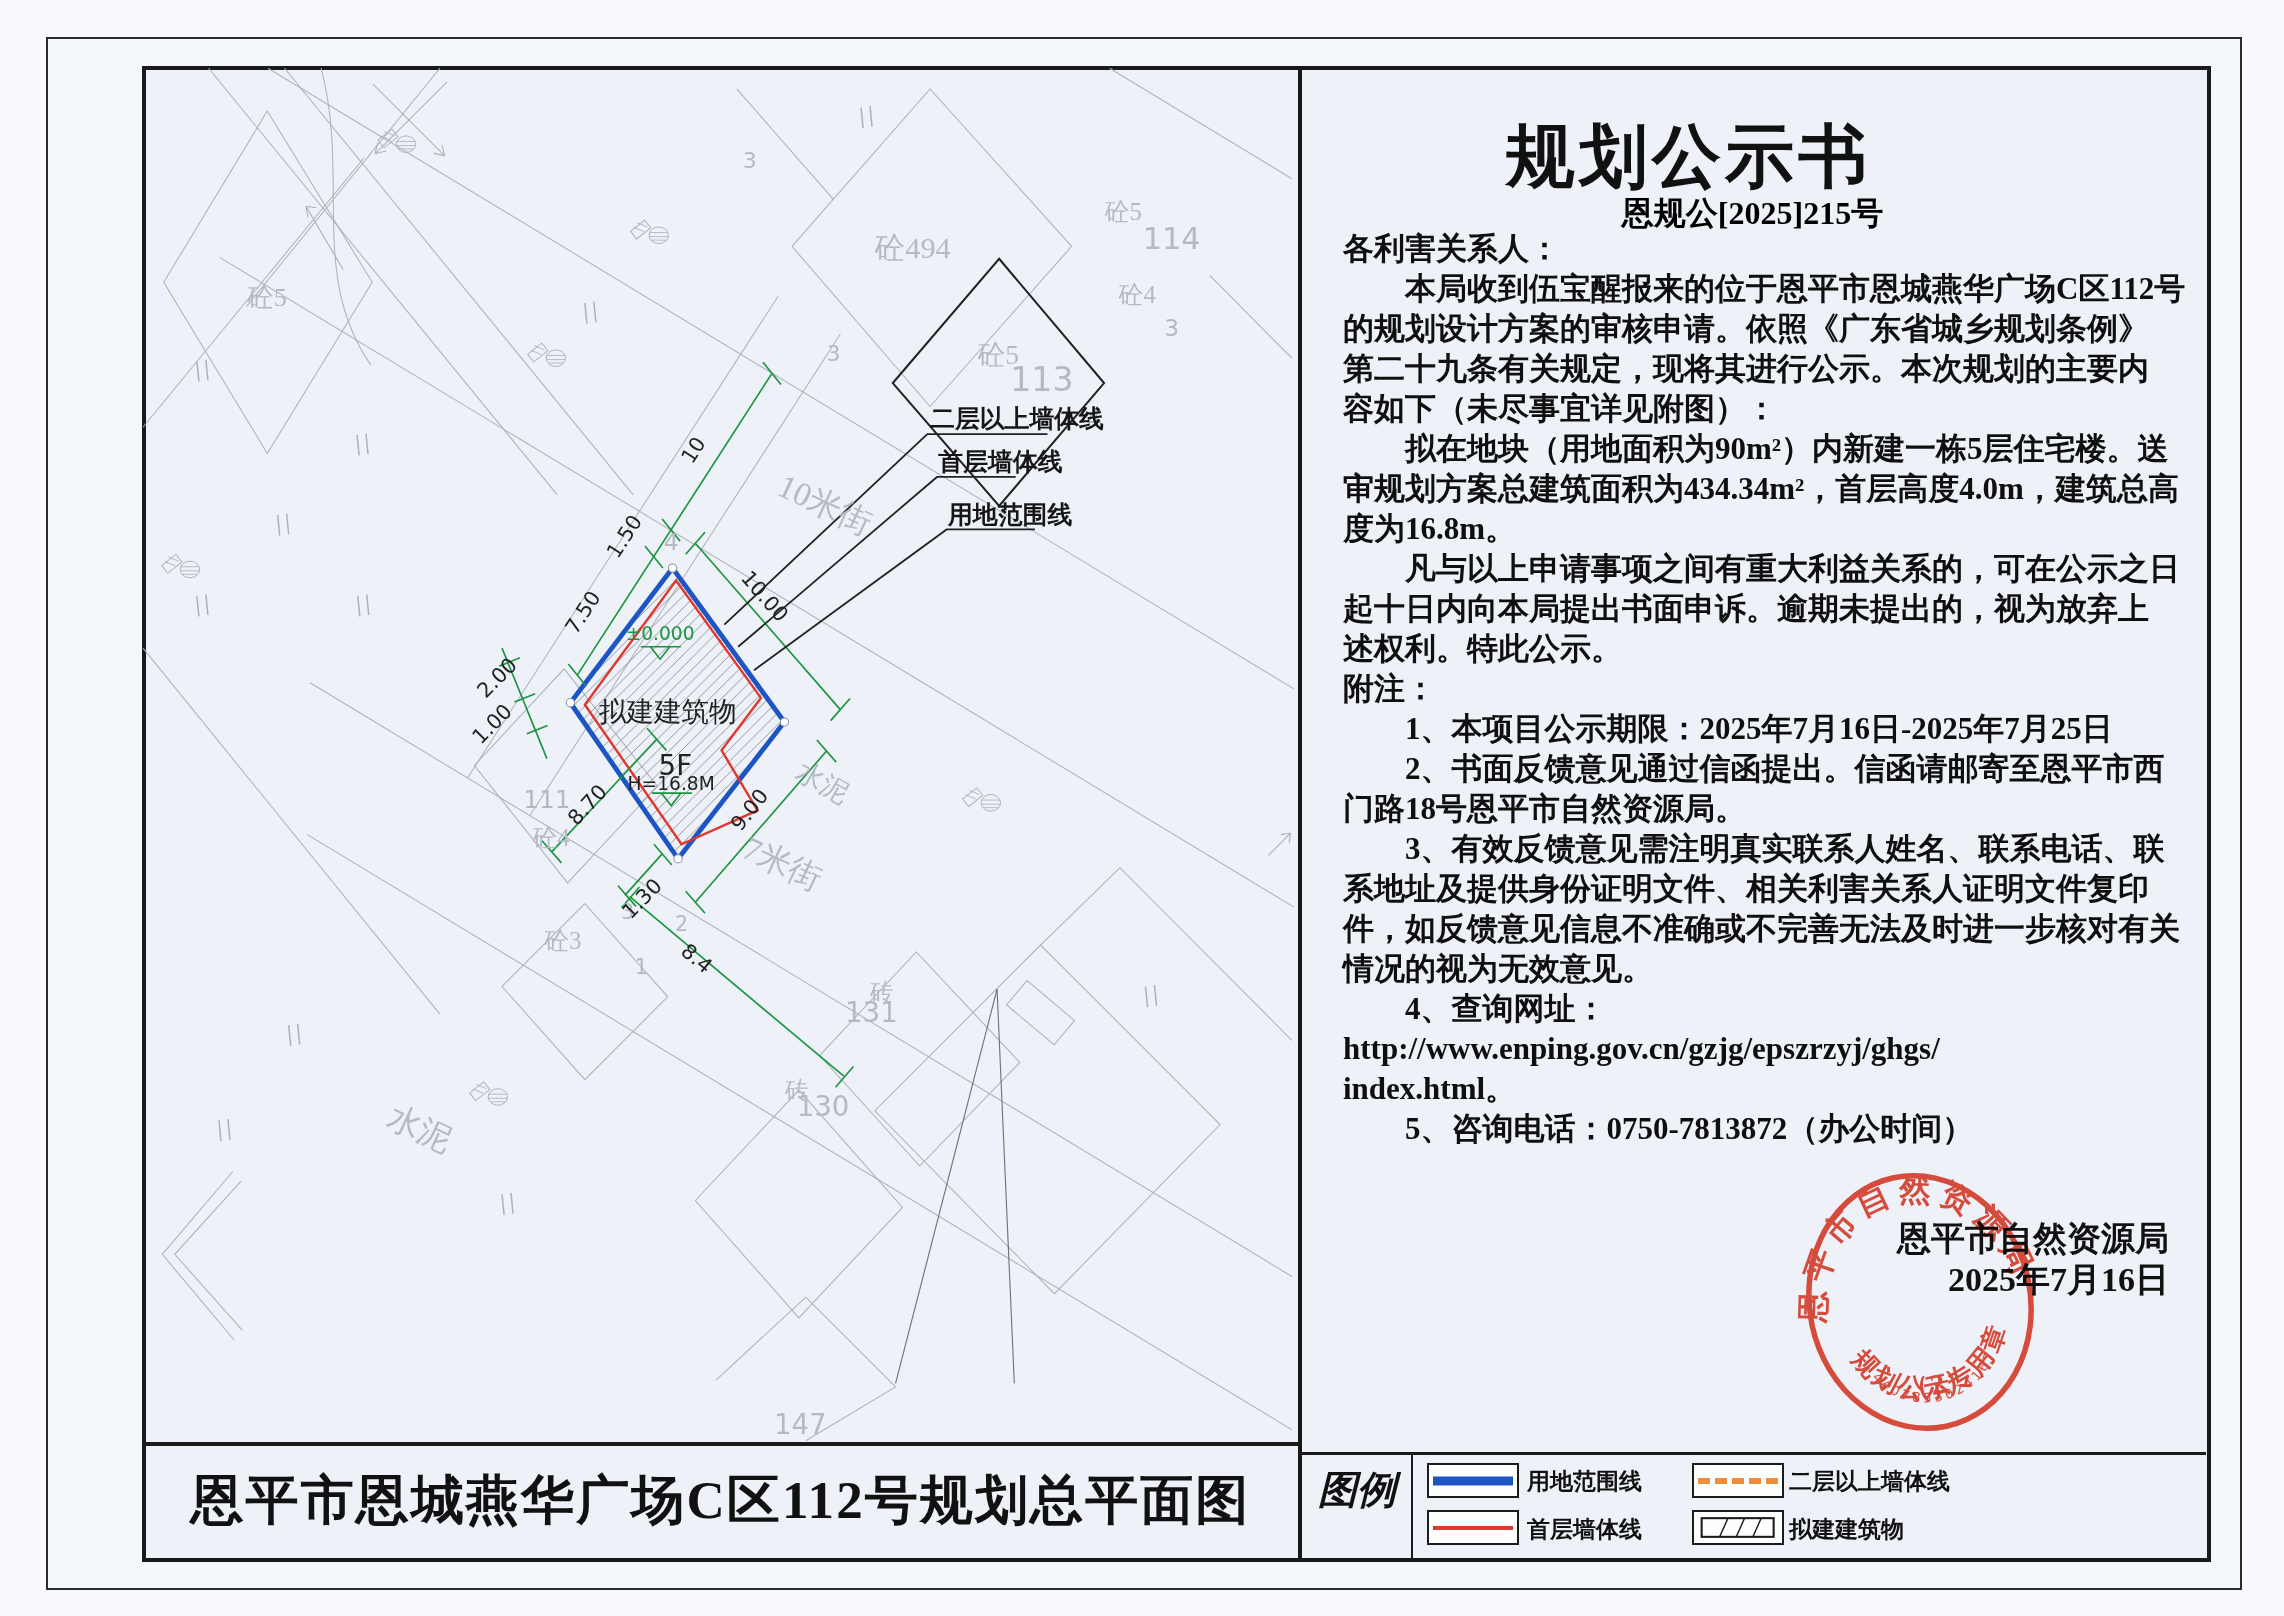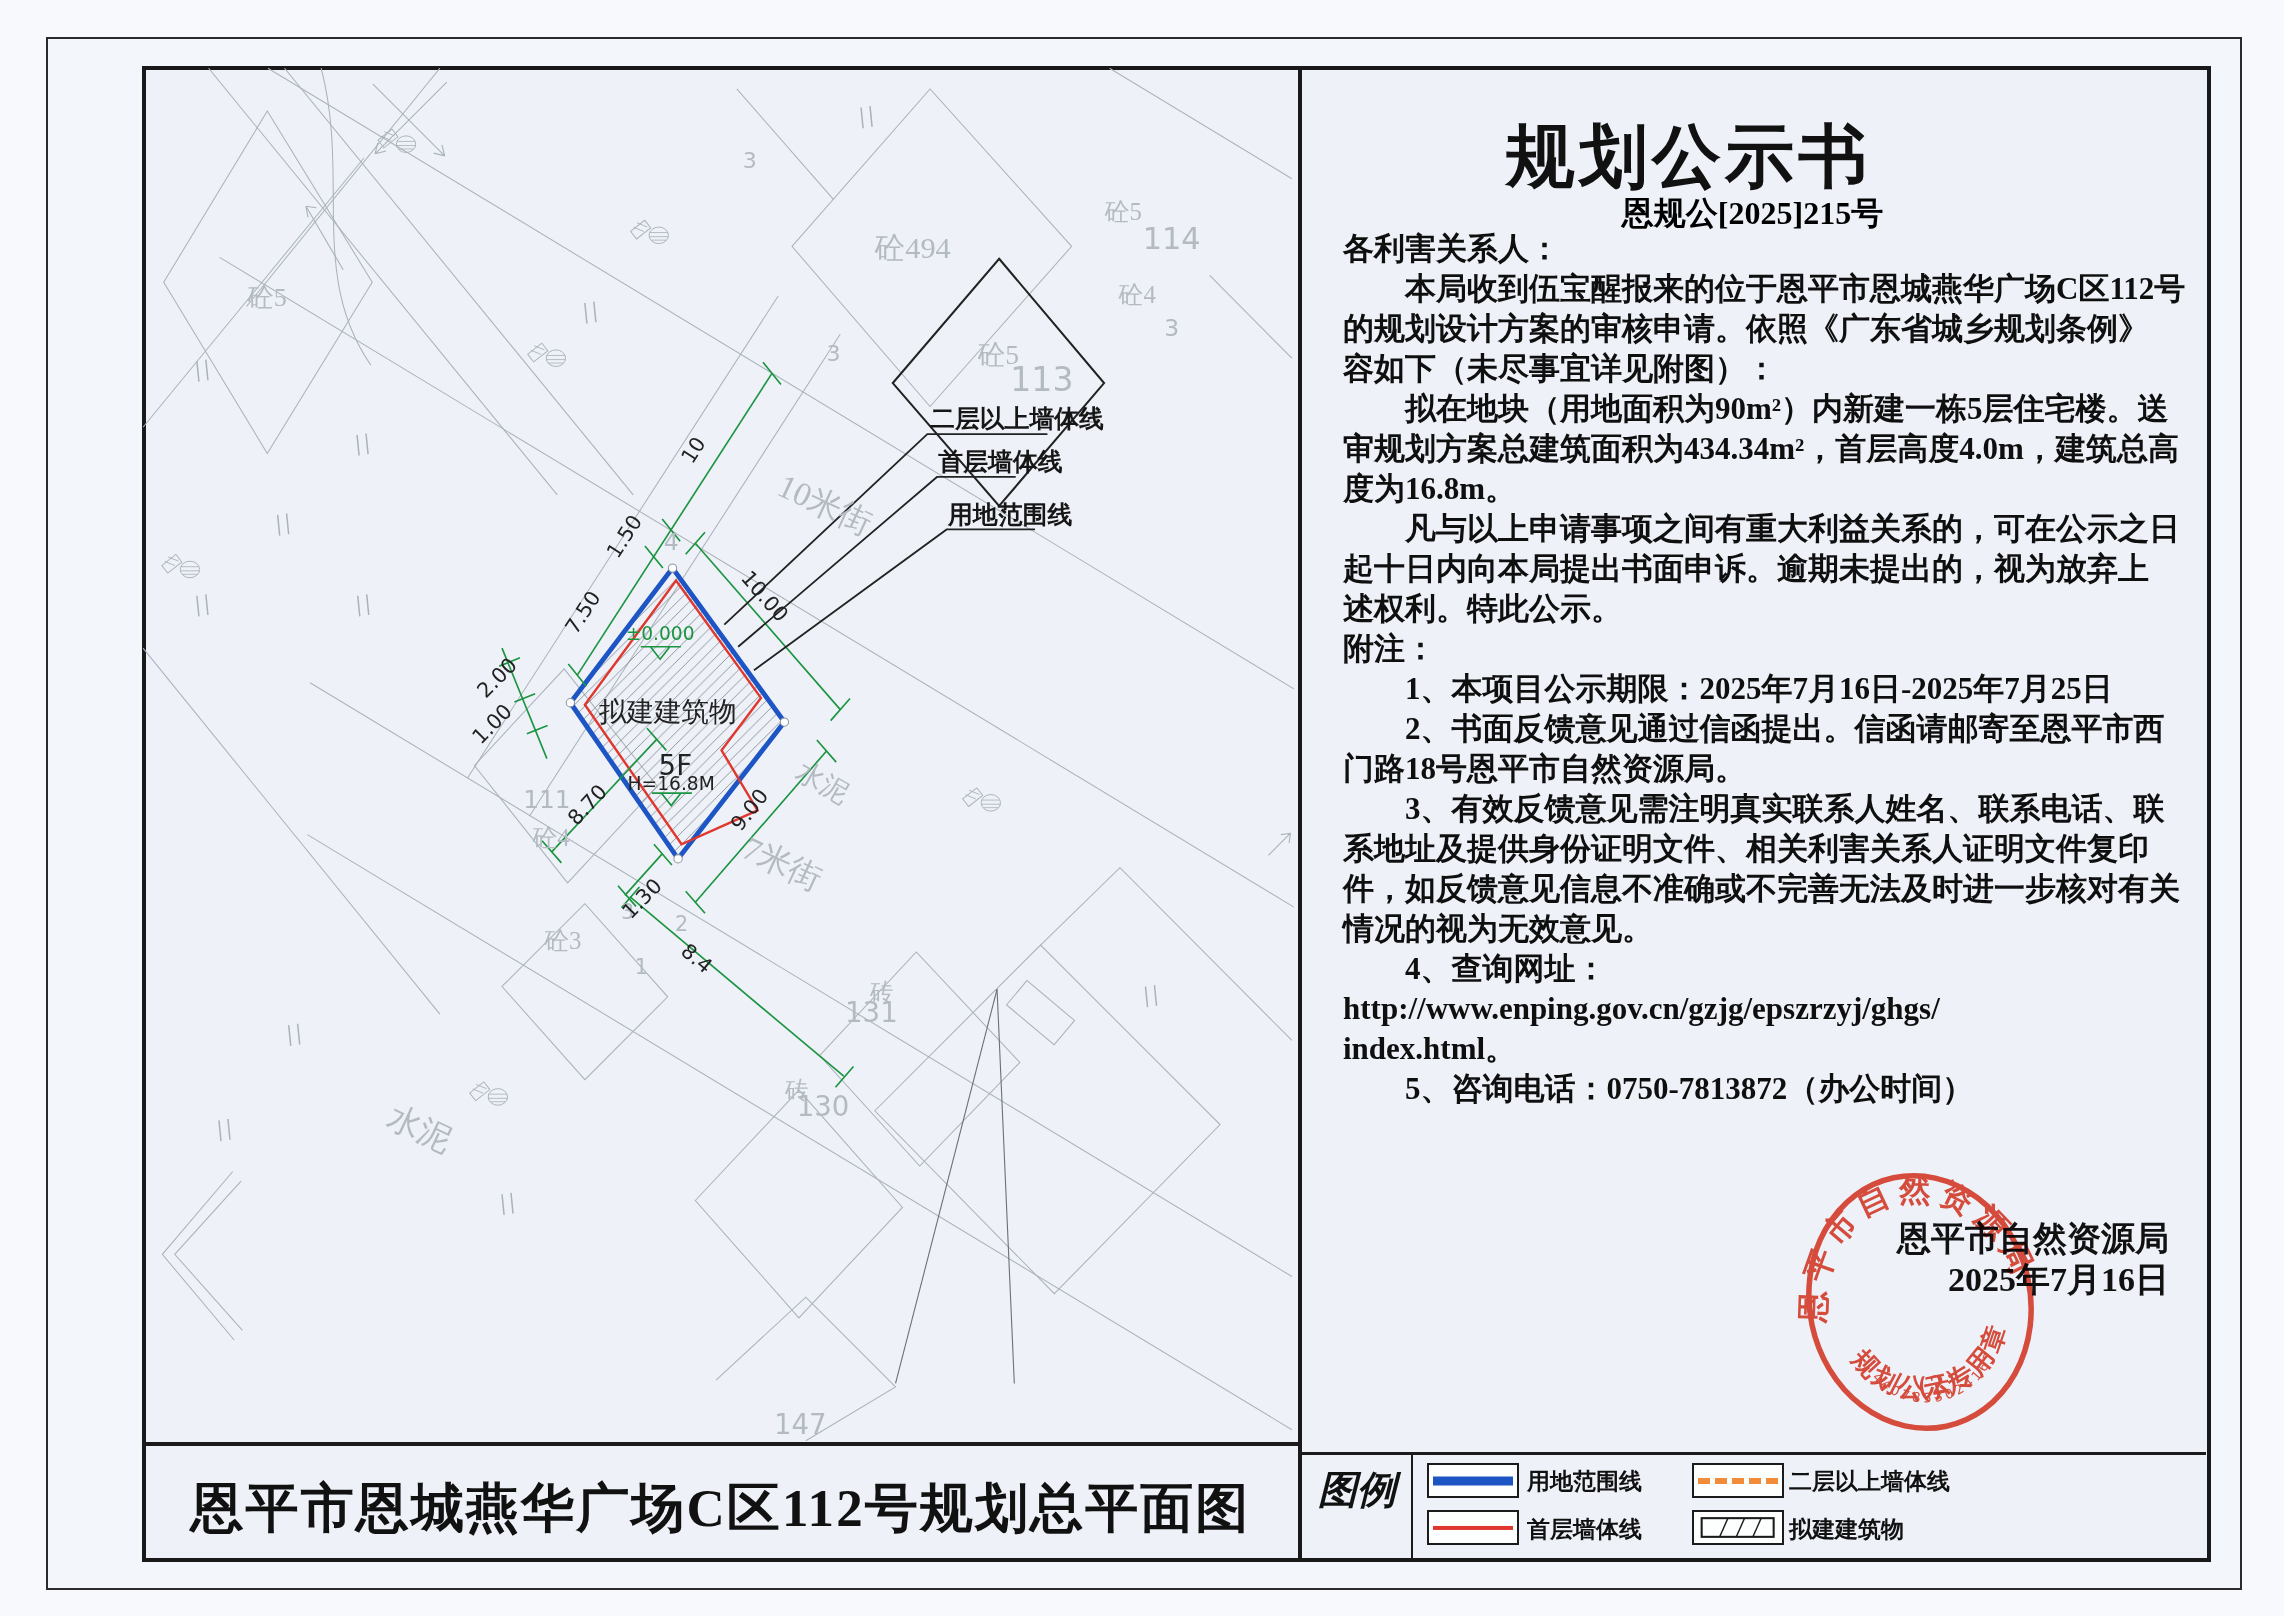--- a/index.html
+++ b/index.html
@@ -28,21 +28,21 @@
     color:#0f0f0f;font-weight:600;}
   .notice-body .bl{white-space:pre;}
   .sig{left:1644px;top:1216px;width:525px;text-align:right;padding-right:39px;
     font-size:34px;font-weight:600;color:#111;}
   .sig2{left:1644px;top:1257px;width:525px;text-align:right;padding-right:37px;
     font-size:34px;font-weight:600;color:#111;}
 
   
   .plan-title{left:142px;top:1446px;width:1157px;height:110px;display:flex;
     align-items:center;justify-content:center;
-    font-size:53px;font-weight:bold;letter-spacing:2.1px;color:#111;margin-top:8px;}
+    font-size:53px;font-weight:bold;letter-spacing:2.1px;color:#111;}
   .legend-label{left:1303px;top:1463px;width:108px;text-align:center;
     font-size:39px;font-weight:bold;color:#111;font-style:italic;}
   .lg-box{width:88px;height:31px;background:#fdfefe;border:2.1px solid #1b1b1b;position:absolute;}
   .lg-text{position:absolute;font-size:23px;font-weight:600;color:#111;white-space:nowrap;}
   .lg-line{position:absolute;left:4.1px;right:4.1px;top:50%;transform:translateY(-50%);}
 
   svg text{font-family:"DejaVu Sans", sans-serif;}
   .cn{font-family:"Liberation Serif", serif;}
 </style>
 </head>
@@ -252,20 +252,21 @@
   </g>
 </svg>
 
 <div class="abs notice-title">规划公示书</div>
 <div class="abs notice-docno">恩规公[2025]215号</div>
 
 <div class="abs notice-body">
   <div class="bl">各利害关系人：</div>
   <div class="bl">　　本局收到伍宝醒报来的位于恩平市恩城燕华广场C区112号</div>
   <div class="bl">的规划设计方案的审核申请。依照《广东省城乡规划条例》</div>
+  <div class="bl">第二十九条有关规定，现将其进行公示。本次规划的主要内</div>
   <div class="bl">容如下（未尽事宜详见附图）：</div>
   <div class="bl">　　拟在地块（用地面积为90m²）内新建一栋5层住宅楼。送</div>
   <div class="bl">审规划方案总建筑面积为434.34m²，首层高度4.0m，建筑总高</div>
   <div class="bl">度为16.8m。</div>
   <div class="bl">　　凡与以上申请事项之间有重大利益关系的，可在公示之日</div>
   <div class="bl">起十日内向本局提出书面申诉。逾期未提出的，视为放弃上</div>
   <div class="bl">述权利。特此公示。</div>
   <div class="bl">附注：</div>
   <div class="bl">　　1、本项目公示期限：2025年7月16日-2025年7月25日</div>
   <div class="bl">　　2、书面反馈意见通过信函提出。信函请邮寄至恩平市西</div>

